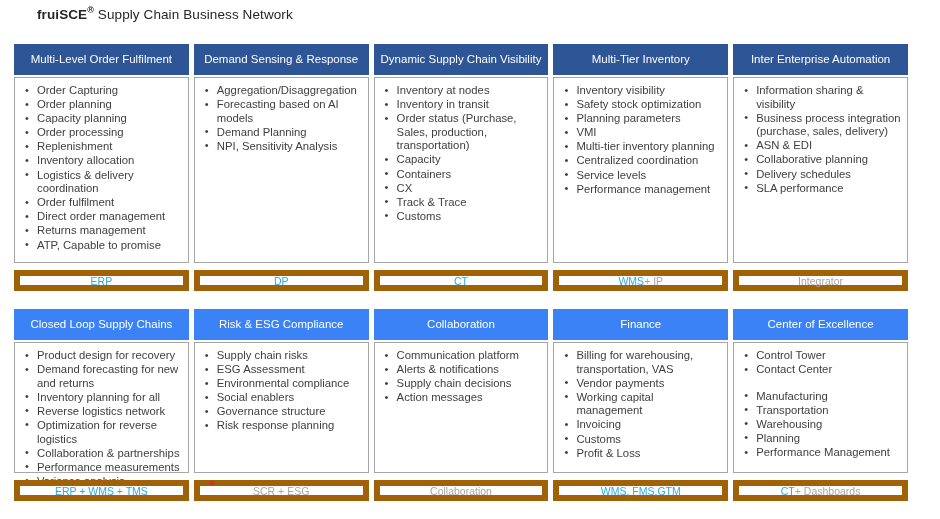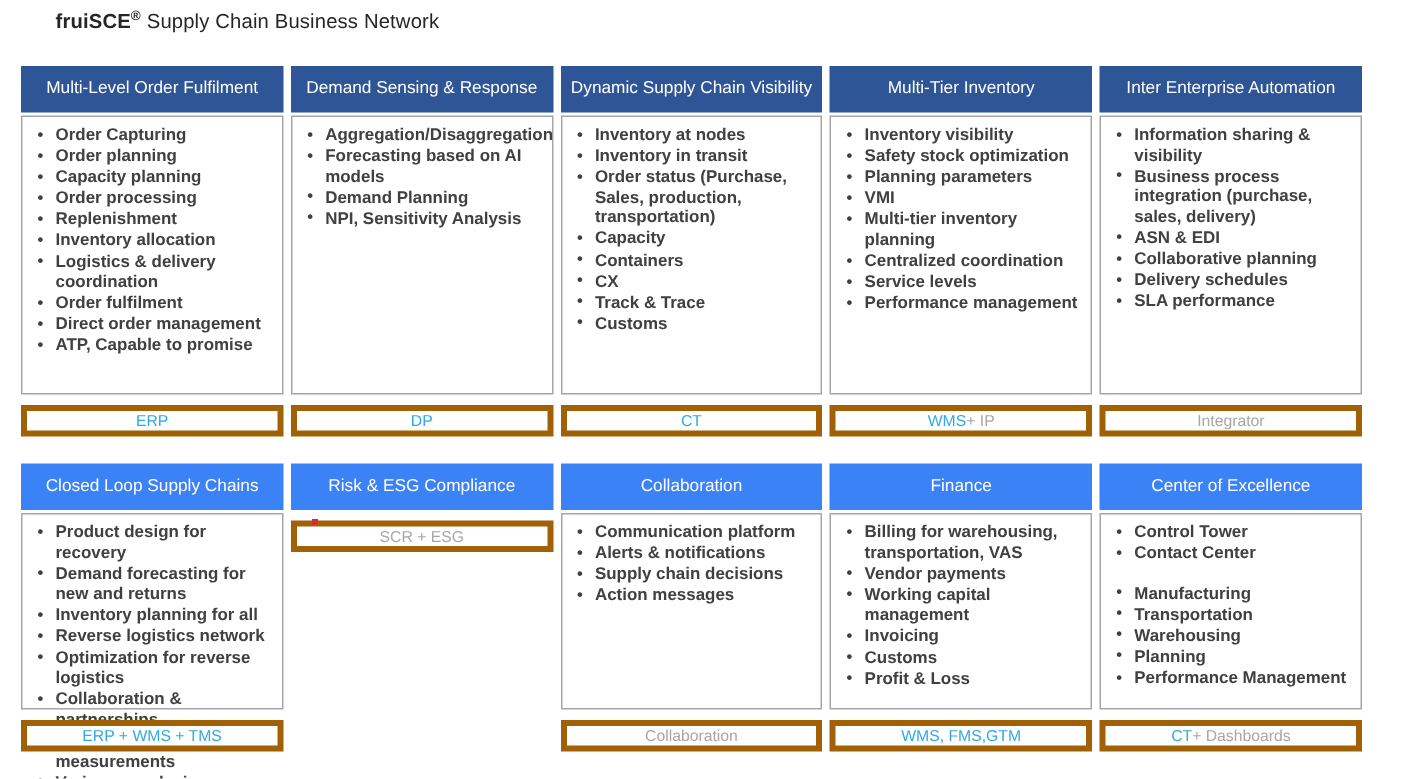--- a/index.html
+++ b/index.html
@@ -80,21 +80,20 @@
     padding: 6px 6px 6px 2px;
     margin-top: 2px;
   }
   .row-1 .card-body { height: 186px; }
   .row-2 .card-body { height: 131px; }
 
   .card-body ul {
     list-style: none;
     margin: 0;
     padding: 0;
-    font-weight: bold;
   }
   .card-body li {
     position: relative;
     padding-left: 20px;
     font-size: 11.3px;
     line-height: 13.6px;
     color: #404040;
     margin-bottom: 0.5px;
   }
   .card-body li::before {
@@ -105,21 +104,21 @@
     font-size: 11px;
     color: #404040;
   }
   .card-body li.spacer {
     padding-left: 0;
     height: 12px;
   }
   .card-body li.spacer::before { content: ""; }
 
   .card-footer {
-    border: 4px solid #a16207;
+    border: 6px solid #a16207;
     box-sizing: border-box;
     height: 21px;
     margin-top: 7px;
     display: flex;
     align-items: center;
     justify-content: center;
     font-size: 10.5px;
     background: #ffffff;
     position: relative;
   }
@@ -151,20 +150,21 @@
           <ul>
             <li>Order Capturing</li>
             <li>Order planning</li>
             <li>Capacity planning</li>
             <li>Order processing</li>
             <li>Replenishment</li>
             <li>Inventory allocation</li>
             <li>Logistics &amp; delivery coordination</li>
             <li>Order fulfilment</li>
             <li>Direct order management</li>
+            <li>Returns management</li>
             <li>ATP, Capable to promise</li>
           </ul>
         </div>
         <div class="card-footer">
           <span class="footer-accent">ERP</span>
           <span class="footer-plain"></span>
         </div>
       </div>
       <div class="card">
         <div class="card-header">Demand Sensing &amp; Response</div>
@@ -252,20 +252,30 @@
             <li>Variance analysis</li>
           </ul>
         </div>
         <div class="card-footer">
           <span class="footer-accent">ERP + WMS + TMS</span>
           <span class="footer-plain"></span>
         </div>
       </div>
       <div class="card">
         <div class="card-header">Risk &amp; ESG Compliance</div>
+        <div class="card-body">
+          <ul>
+            <li>Supply chain risks</li>
+            <li>ESG Assessment</li>
+            <li>Environmental compliance</li>
+            <li>Social enablers</li>
+            <li>Governance structure</li>
+            <li>Risk response planning</li>
+          </ul>
+        </div>
         <div class="card-footer">
           <span class="red-dot"></span>
           <span class="footer-accent"></span>
           <span class="footer-plain">SCR +  ESG</span>
         </div>
       </div>
       <div class="card">
         <div class="card-header">Collaboration</div>
         <div class="card-body">
           <ul>

